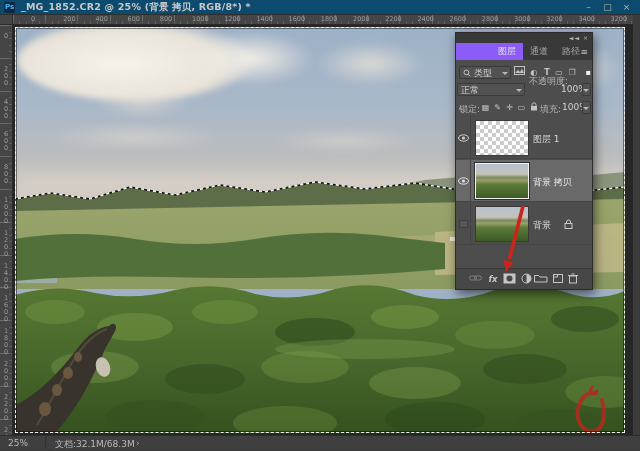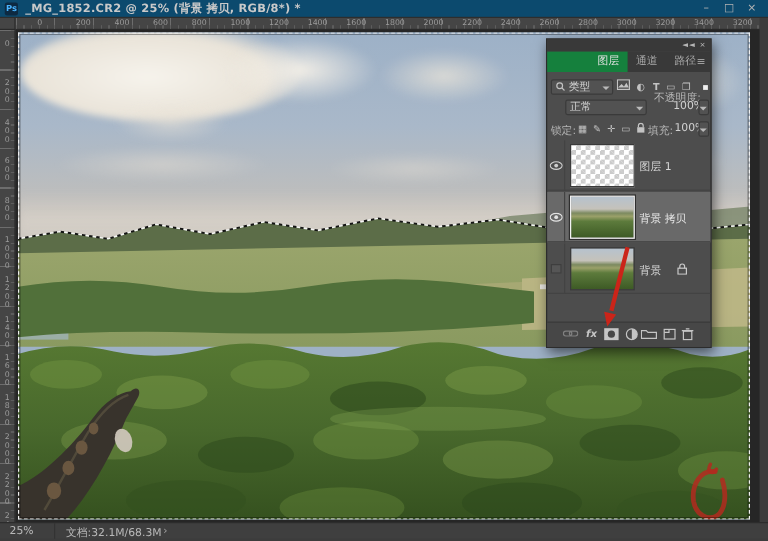--- a/index.html
+++ b/index.html
@@ -35,21 +35,21 @@
   .ants-frame{position:absolute;left:0;top:0;width:610px;height:406px;border:1px dashed #f0f0f0;
               box-shadow:inset 0 0 0 1px rgba(0,0,0,.45);pointer-events:none;z-index:3;}
   .terrain{position:absolute;left:0;top:0;z-index:2;}
   
   .panel{position:absolute;left:455px;top:32px;width:138px;height:258px;background:#4d4d4d;border:1px solid #2c2c2c;
          box-shadow:2px 4px 10px rgba(0,0,0,.55);z-index:5;font-size:9px;color:#cecece;}
   .panel-header{position:absolute;left:0;top:0;width:100%;height:10px;background:#393939;}
   .panel-header .hicons{position:absolute;right:3px;top:0;font-size:6px;color:#b5b5b5;letter-spacing:1px;line-height:10px;}
   .tabs{position:absolute;left:0;top:10px;width:100%;height:17px;background:#393939;display:flex;}
   .tab{padding:0 7px;line-height:17px;color:#a8a8a8;cursor:default;}
-  .tab.active{background:#15803d;color:#e2e2e2;padding-left:42px;}
+  .tab.active{background:#8b5cf6;color:#e2e2e2;padding-left:42px;}
   .panel-menu{position:absolute;right:4px;top:12px;font-size:9px;color:#bdbdbd;line-height:14px;}
   .dd{background:#525252;border:1px solid #3a3a3a;border-radius:2px;height:13px;line-height:12px;padding:0 3px;
       position:absolute;color:#d2d2d2;}
   .chev{position:absolute;right:2px;top:5px;width:0;height:0;border-left:3px solid transparent;border-right:3px solid transparent;border-top:3.5px solid #b9b9b9;}
   .flt-icon{position:absolute;top:33px;width:12px;height:13px;text-align:center;line-height:13px;color:#c3c3c3;font-size:8px;}
   .lbl{position:absolute;color:#b6b6b6;}
   .lock-ic{position:absolute;top:69px;width:11px;height:12px;text-align:center;line-height:12px;color:#c3c3c3;font-size:8px;}
   .layer-list{position:absolute;left:0;top:84px;width:100%;height:130px;}
   .lrow{position:absolute;left:0;width:100%;height:42px;border-bottom:1px solid #434343;}
   .lrow.sel{background:#696969;}
@@ -271,24 +271,24 @@
           <rect x="0.5" y="0.5" width="10" height="8" fill="none" stroke="#c3c3c3"></rect>
           <path d="M1,7 L4,4 L6,6 L8,3 L10,7 Z" fill="#c3c3c3"></path>
         </svg>
     </span>
     <span class="flt-icon" style="left:72px;">◐</span>
     <span class="flt-icon" style="left:85px;font-weight:bold;">T</span>
     <span class="flt-icon" style="left:97px;">▭</span>
     <span class="flt-icon" style="left:110px;">❐</span>
     <span class="flt-icon" style="left:126px;color:#efefef;">▪</span>
 
-    <div class="dd" style="left:15px;top:50px;width:68px;">
+    <div class="dd" style="left:1px;top:50px;width:68px;">
       <span>正常</span><span class="chev"></span>
     </div>
-    <span class="lbl" style="left:73px;top:42px;margin-left:16px;">不透明度:</span>
+    <span class="lbl" style="left:73px;top:42px;">不透明度:</span>
     <div class="dd" style="left:102px;top:50px;width:24px;border:none;background:none;">
       <span>100%</span>
     </div>
     <div class="dd" style="left:126px;top:50px;width:9px;">
         <span class="chev" style="right:1px;"></span>
       </div>
 
     <span class="lbl" style="left:3px;top:70px;">锁定:</span>
     <span class="lock-ic" style="left:24px;">▦</span>
     <span class="lock-ic" style="left:36px;">✎</span>

